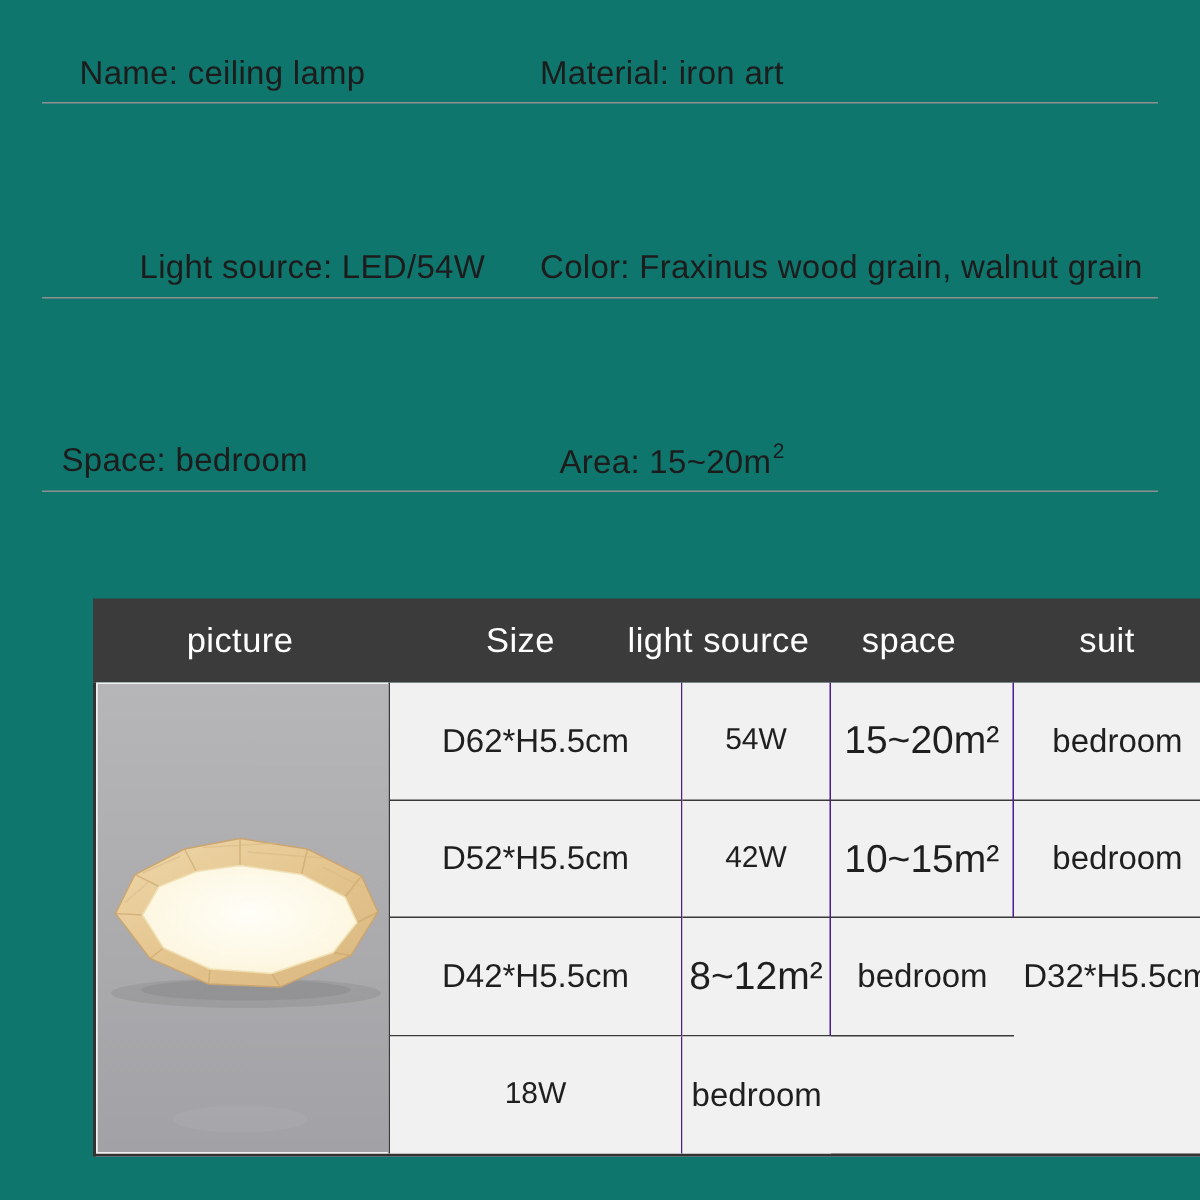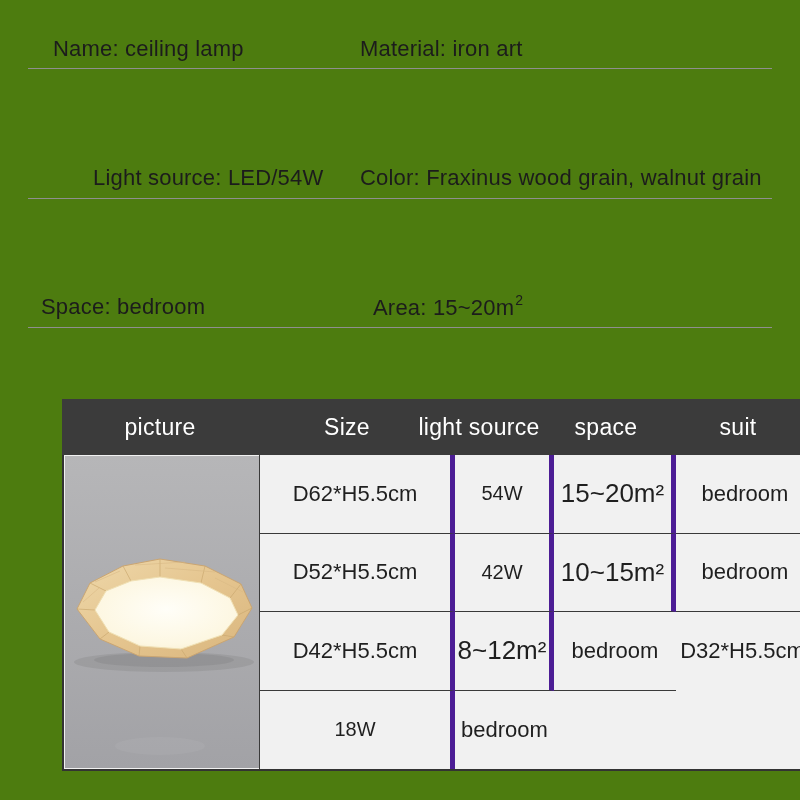--- a/index.html
+++ b/index.html
@@ -1,20 +1,20 @@
 <!DOCTYPE html>
 <html><head>
 <meta charset="utf-8">
 <style>
   * { margin:0; padding:0; box-sizing:border-box; }
   html,body { background:#f0f0f0; }
   body { font-family:"Liberation Sans","DejaVu Sans",sans-serif; }
   .page {
     position:relative; width:800px; height:800px;
-    background:#4d7c0f; overflow:hidden; color:#1c1c1c;
+    background:#0f766e; overflow:hidden; color:#1c1c1c;
   }
   .spec-line { position:absolute; left:28px; width:744px; height:0; border-bottom:1px solid #8f8f8f; }
   .spec-text { position:absolute; font-size:22px; letter-spacing:.2px; color:#1c1c1c; white-space:nowrap; }
   .spec-text sup { font-size:14px; position:relative; top:-2px; left:1px; }
 
   
   .spec-table { position:absolute; left:38px; top:399px; width:750px;margin-left:24px; }
   .thead {
     position:relative; height:56px; background:#3b3b3b;
   }
@@ -30,21 +30,21 @@
 
   .tbody {
     display:grid;
     grid-template-columns:196px 195px 99px 122px 138px;
     grid-auto-rows:78.5px;
     border:2px solid #333333; border-top:none;
     background:#f1f1f1;
   }
   .cell {
     display:flex; align-items:center; justify-content:center;
-    border-right:5px solid #4c1d95; border-bottom:1px solid #3a3a3a;
+    border-right:1px solid #4c1d95; border-bottom:1px solid #3a3a3a;
     background:#f1f1f1; color:#1f1f1f; white-space:nowrap;
   }
   .cell.last-col { border-right:none; }
   .cell.last-row { border-bottom:none; }
   .col-size  { font-size:22px; }
   .col-power { font-size:20px; }
   .col-space { font-size:26px; }
   .col-suit  { font-size:22px; }
 
   .picture-cell {

